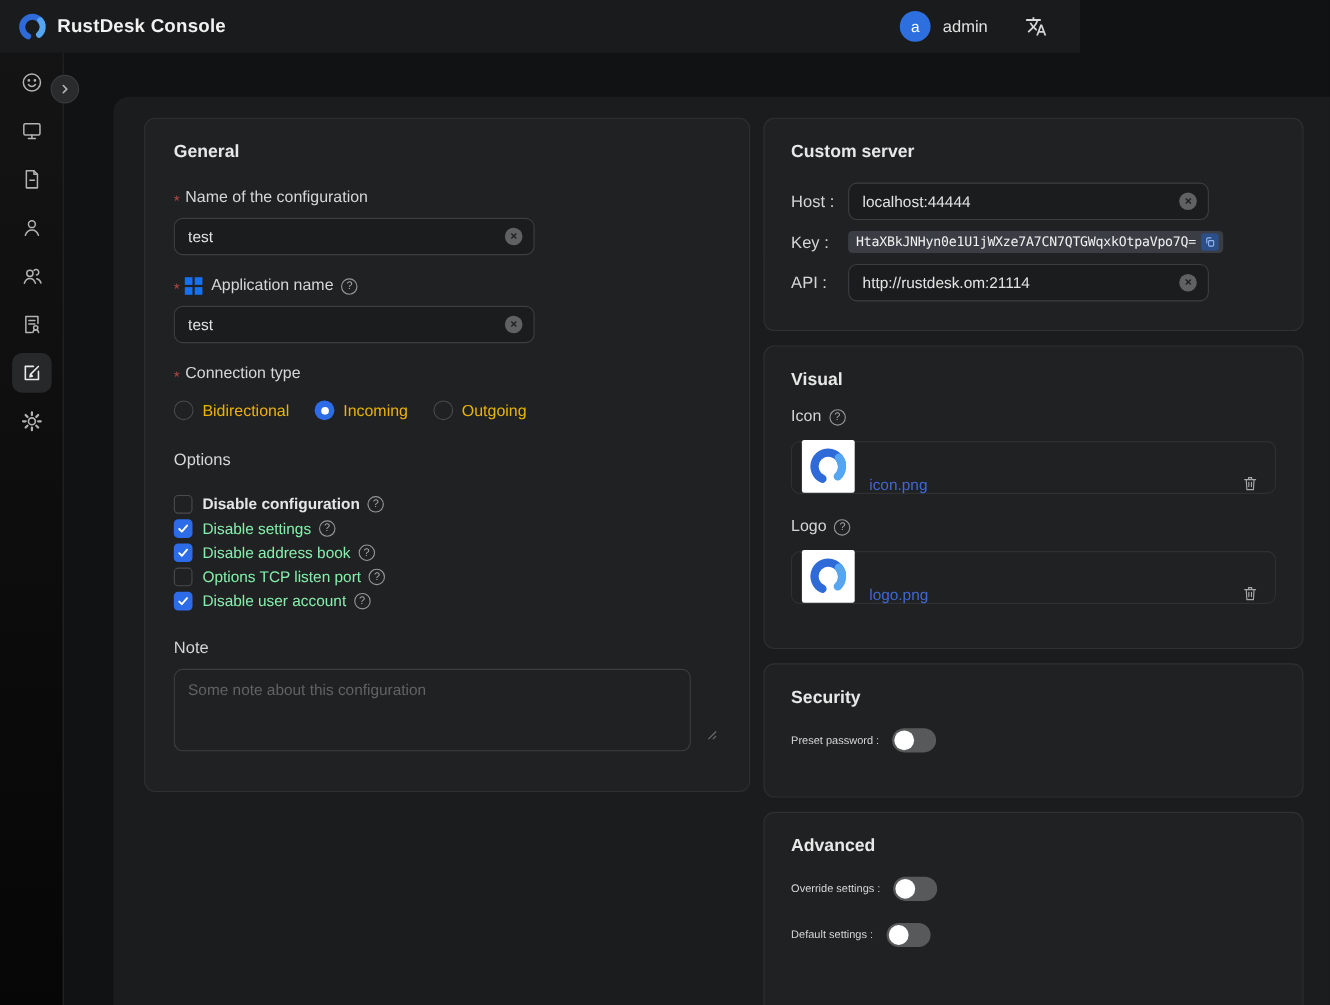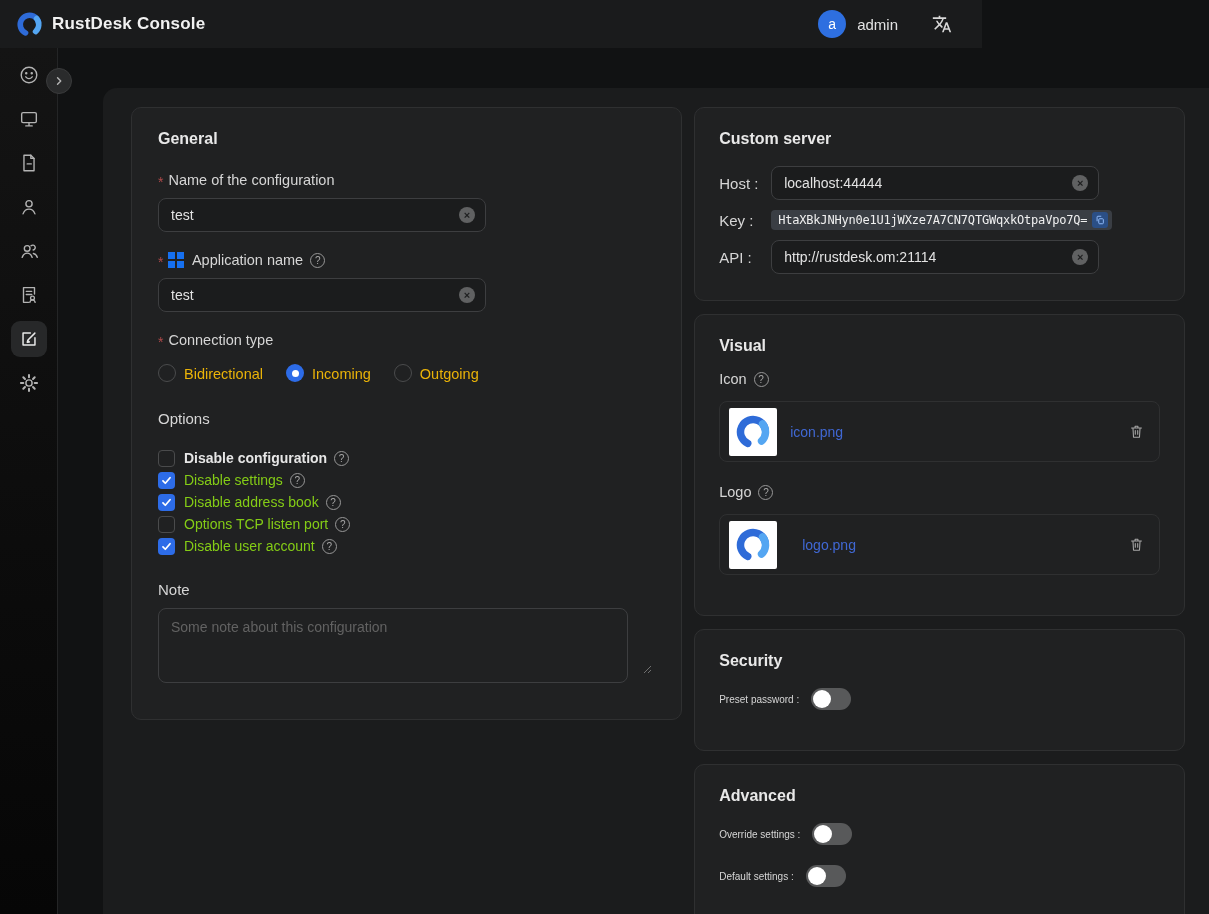--- a/index.html
+++ b/index.html
@@ -62,21 +62,21 @@
   .radio { width:18px; height:18px; border-radius:50%; border:1.6px solid #4a4b4c; background:transparent; }
   .radio.on { border:none; background:#2d6ce8; position:relative; }
   .radio.on::after { content:""; position:absolute; left:5.5px; top:5.5px; width:7px; height:7px; border-radius:50%; background:#fff; }
 
   .sec-label { font-size:15px; color:#d6d6d6; }
   .cb-list { margin:20px 0 24px; }
   .cb-row { display:flex; align-items:center; height:22px; cursor:pointer; }
   .cb { width:17px; height:17px; border-radius:4px; border:1.6px solid #4a4b4c; background:transparent;
     display:flex; align-items:center; justify-content:center; flex:0 0 auto; }
   .cb.on { border:none; background:#2d6ce8; }
-  .cb-label { margin-left:9px; font-size:14px; color:#84cc16; }
+  .cb-label { margin-left:9px; font-size:14px; color:#86efac; }
   .cb-label.bold { font-weight:700; color:#e6e6e6; }
   .note-wrap { position:relative; margin-top:10px; }
   textarea { width:470px; height:75px; background:transparent; border:1px solid #3d3e40; border-radius:8px;
     resize:none; padding:10px 12px; font-size:14px; color:#cfcfcf; outline:none;
     font-family:"Liberation Sans", sans-serif; display:block; }
   textarea::placeholder { color:#626262; }
   .resize-corner { position:absolute; right:3px; bottom:5px; pointer-events:none; }
 
   
   .card-server { padding:22px 24px 20px; }
@@ -88,23 +88,23 @@
   .key-chip { display:inline-flex; align-items:center; background:#3a3e44; border-radius:4px;
     padding:2px 4px 2px 7px; gap:5px; }
   .key-text { font-family:"DejaVu Sans Mono", monospace; font-size:12px; color:#f0f0f0; letter-spacing:-.2px; }
   .copy-btn { width:16px; height:16px; border-radius:3px; background:#2b4f86; display:flex;
     align-items:center; justify-content:center; cursor:pointer; }
 
   
   .card-visual { padding:22px 24px 40px; }
   .card-visual h2 { margin-bottom:16px; }
   .vis-label { display:flex; align-items:center; font-size:14.5px; color:#d6d6d6; margin-bottom:14px; }
-  .file-row { border:1px solid #2f3031; border-radius:8px; height:61px; display:flex; align-items:center;
+  .file-row { border:1px solid #2f3031; border-radius:8px; height:48px; display:flex; align-items:flex-end;
     padding:0 14px 0 9px; margin-bottom:22px; }
-  .file-row:last-child { margin-bottom:0;gap:12px; }
+  .file-row:last-child { margin-bottom:0; }
   .thumb { width:48px; height:48px; background:#fff; border-radius:2px; display:flex; align-items:center; justify-content:center; }
   .file-link { margin-left:13px; font-size:14px; color:#4068d4; cursor:pointer; }
   .trash { margin-left:auto; display:flex; cursor:pointer; }
 
   
   .card-security { padding:22px 24px 40px; }
   .card-security h2 { margin-bottom:18px; }
   .card-advanced { padding:22px 24px 40px; min-height:200px; }
   .card-advanced h2 { margin-bottom:18px; }
   .toggle-row { display:flex; align-items:center; margin-bottom:20px; }

